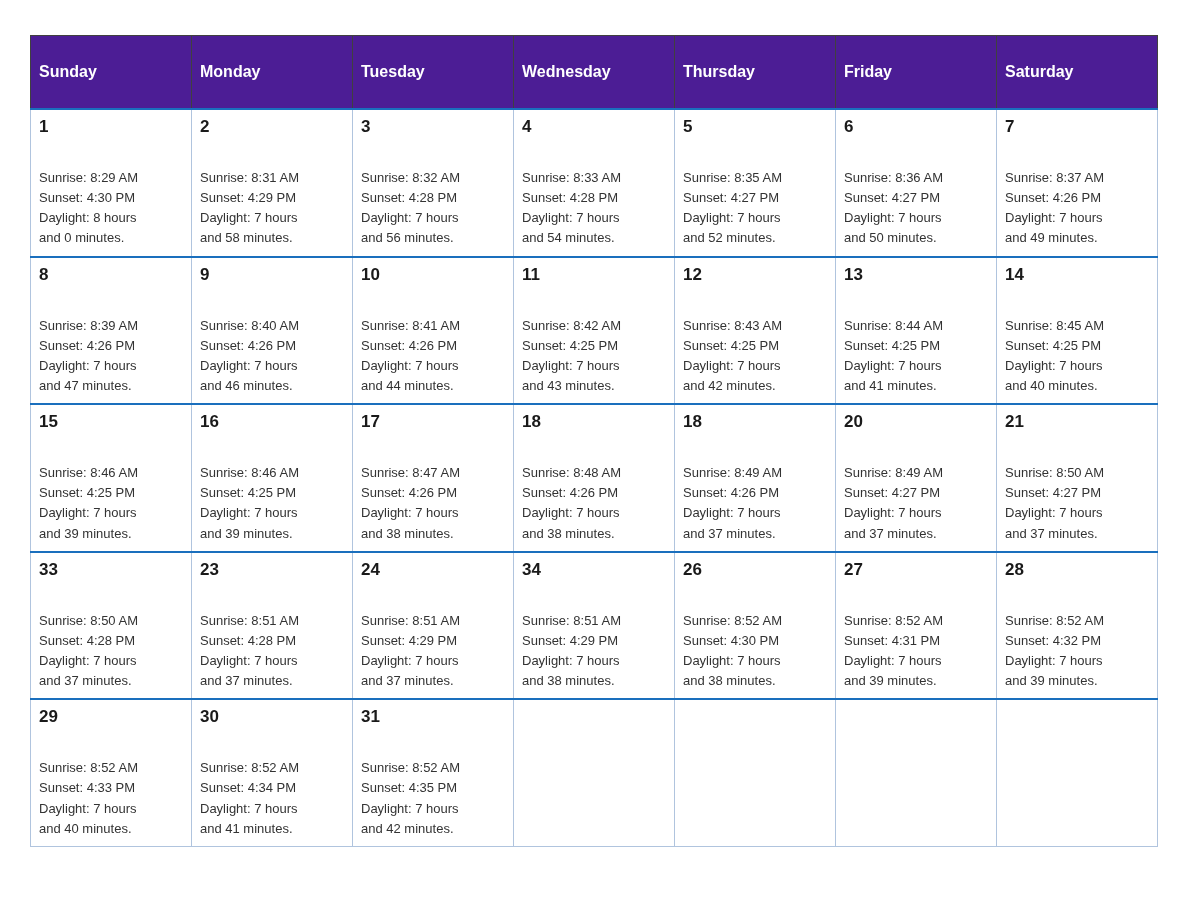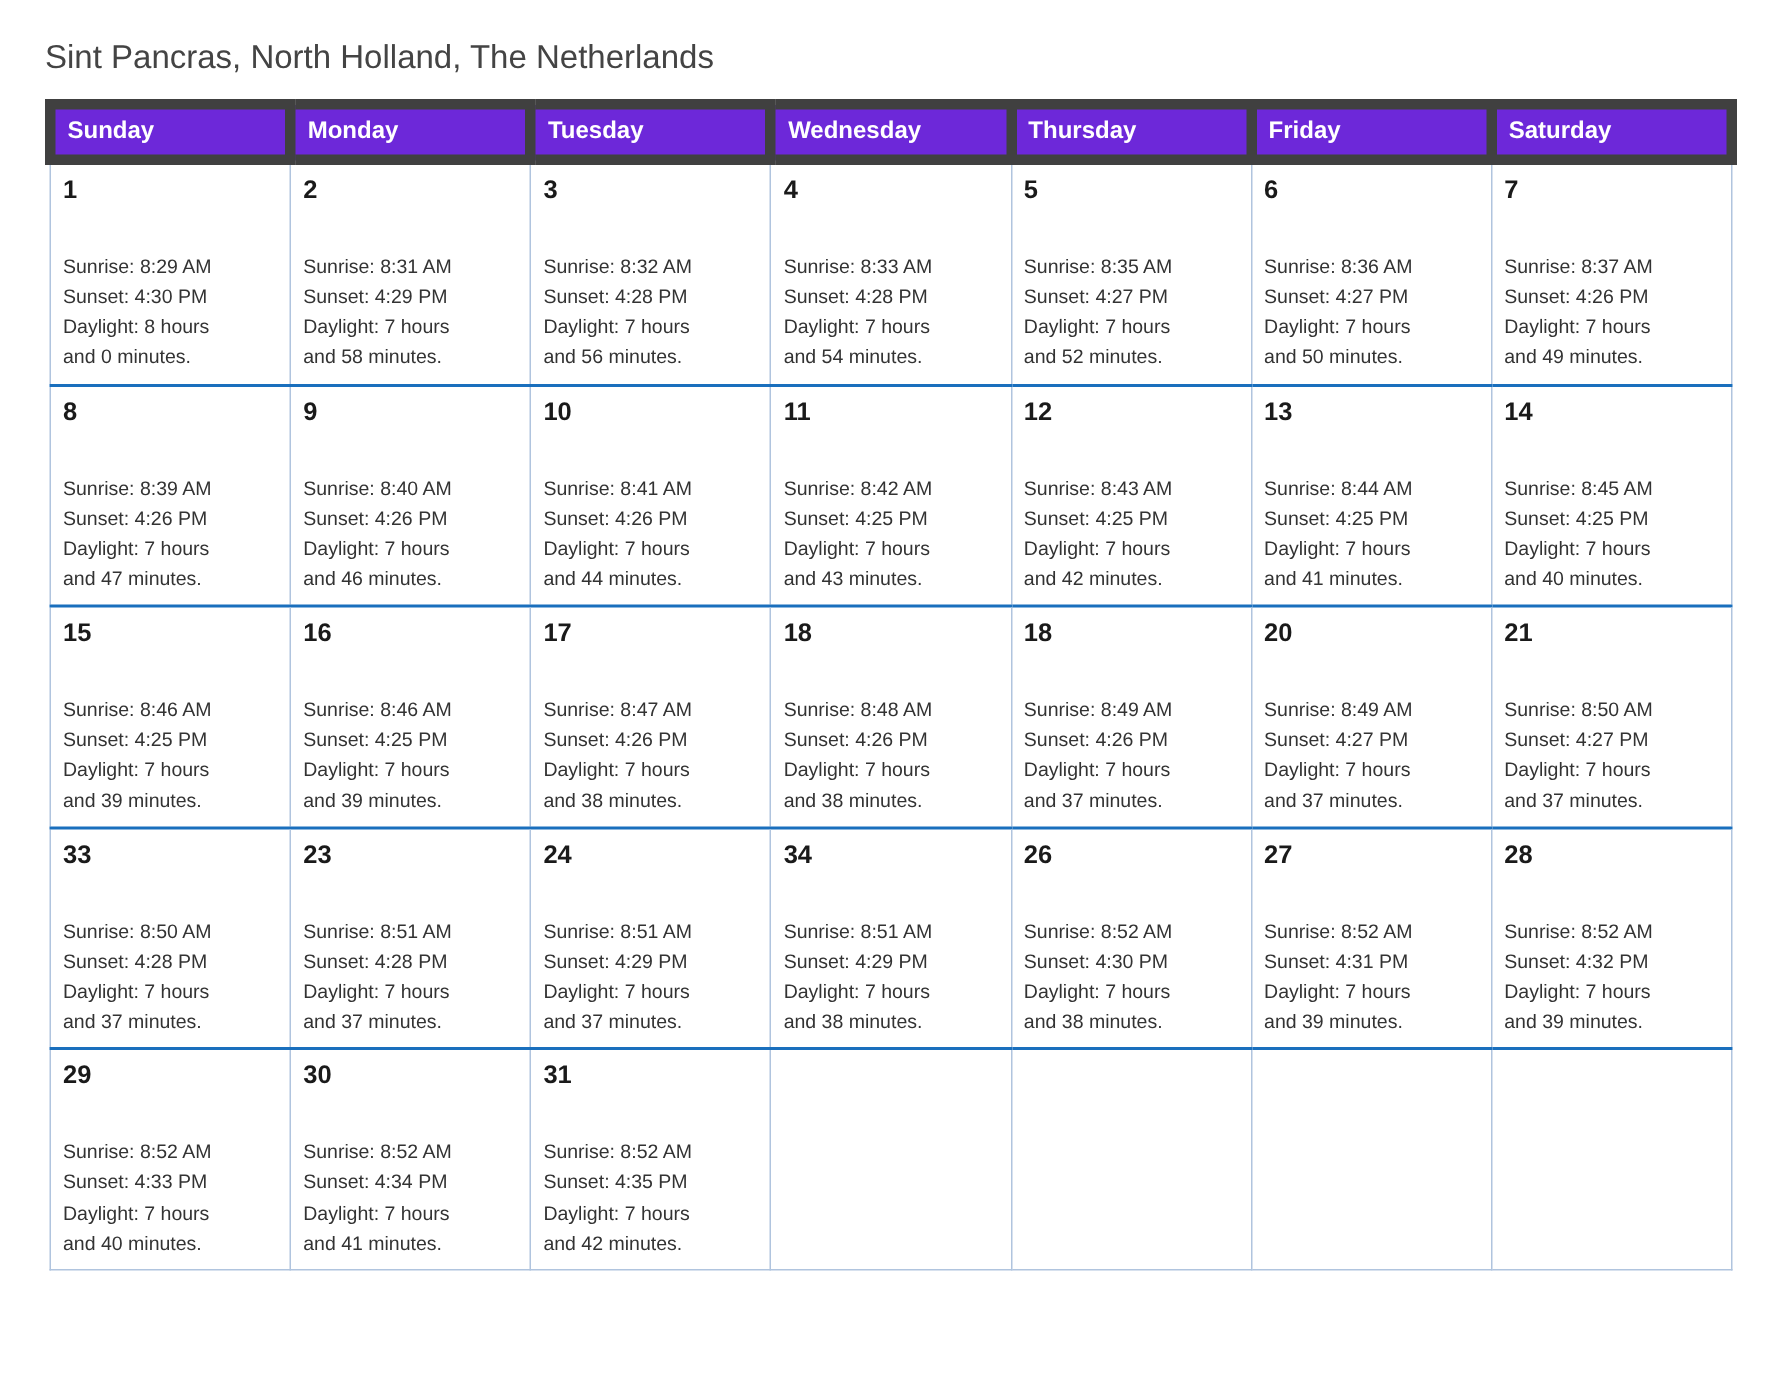--- a/index.html
+++ b/index.html
@@ -50,27 +50,27 @@
       font-size: 22px;
       color: #444;
       margin-top: 5px;
     }
     .calendar-table {
       width: 100%;
       border-collapse: collapse;
       margin-top: 15px;
     }
     .calendar-table th {
-      background-color: #6d28d9;
+      background-color: #4c1d95;
       color: #fff;
       font-size: 16px;
       font-weight: bold;
-      padding: 6px 8px;
+      padding: 27px 8px;
       text-align: left;
-      border: 7px solid #404040;
+      border: 1px solid #404040;
     }
     .calendar-table td {
       border: 1px solid #b0c4de;
       vertical-align: top;
       padding: 7px 8px;
       width: calc(100% / 7);
       min-height: 100px;
     }
     .day-number {
       font-size: 17px;
@@ -90,21 +90,20 @@
     }
     tr.week-row td {
       border-top: 2px solid #1a6fbd;
     }
   </style>
 </head>
 <body>
 
 <div class="header-area">
   <div class="title-area">
-    <div class="location-title">Sint Pancras, North Holland, The Netherlands</div>
   </div>
 </div>
 
 <table class="calendar-table">
   <thead>
     <tr>
     <th>Sunday</th>
         <th>Monday</th>
         <th>Tuesday</th>
         <th>Wednesday</th>

